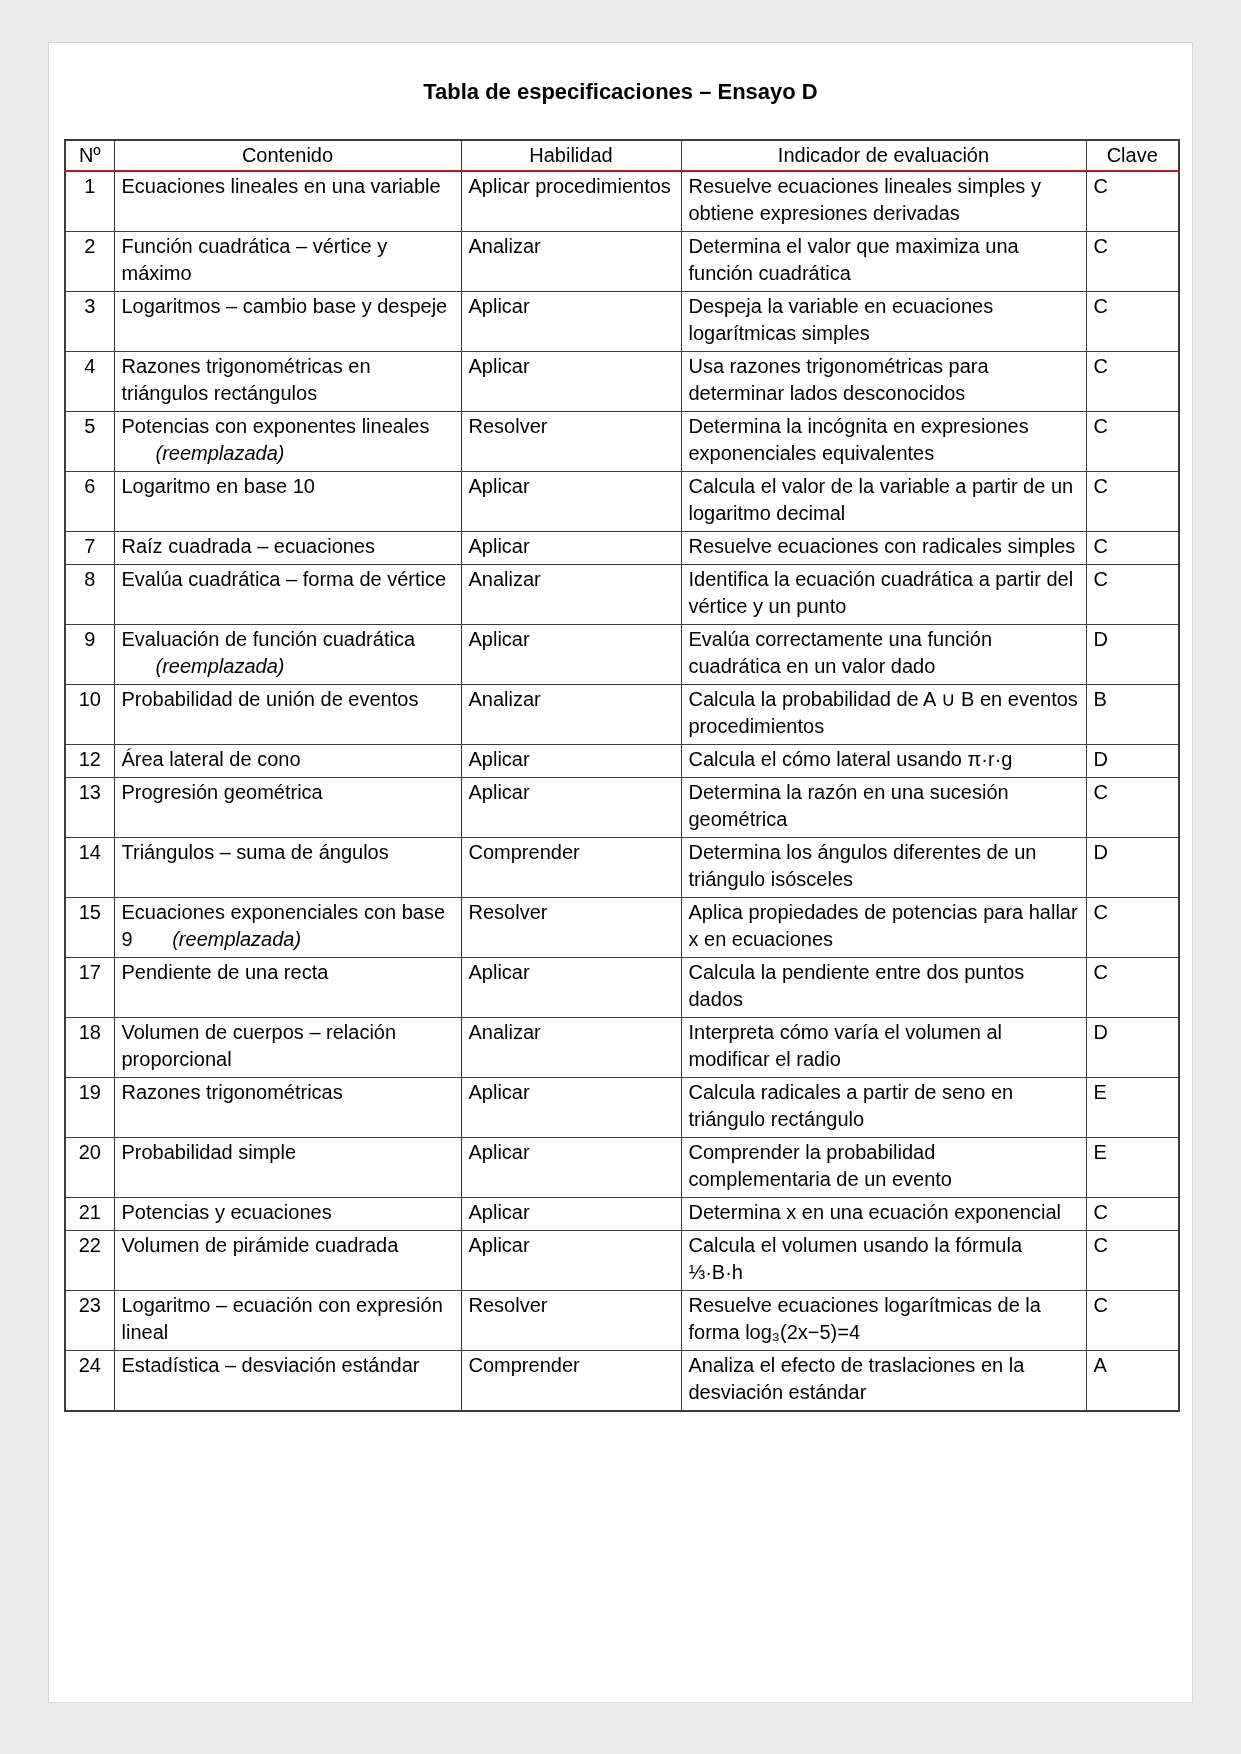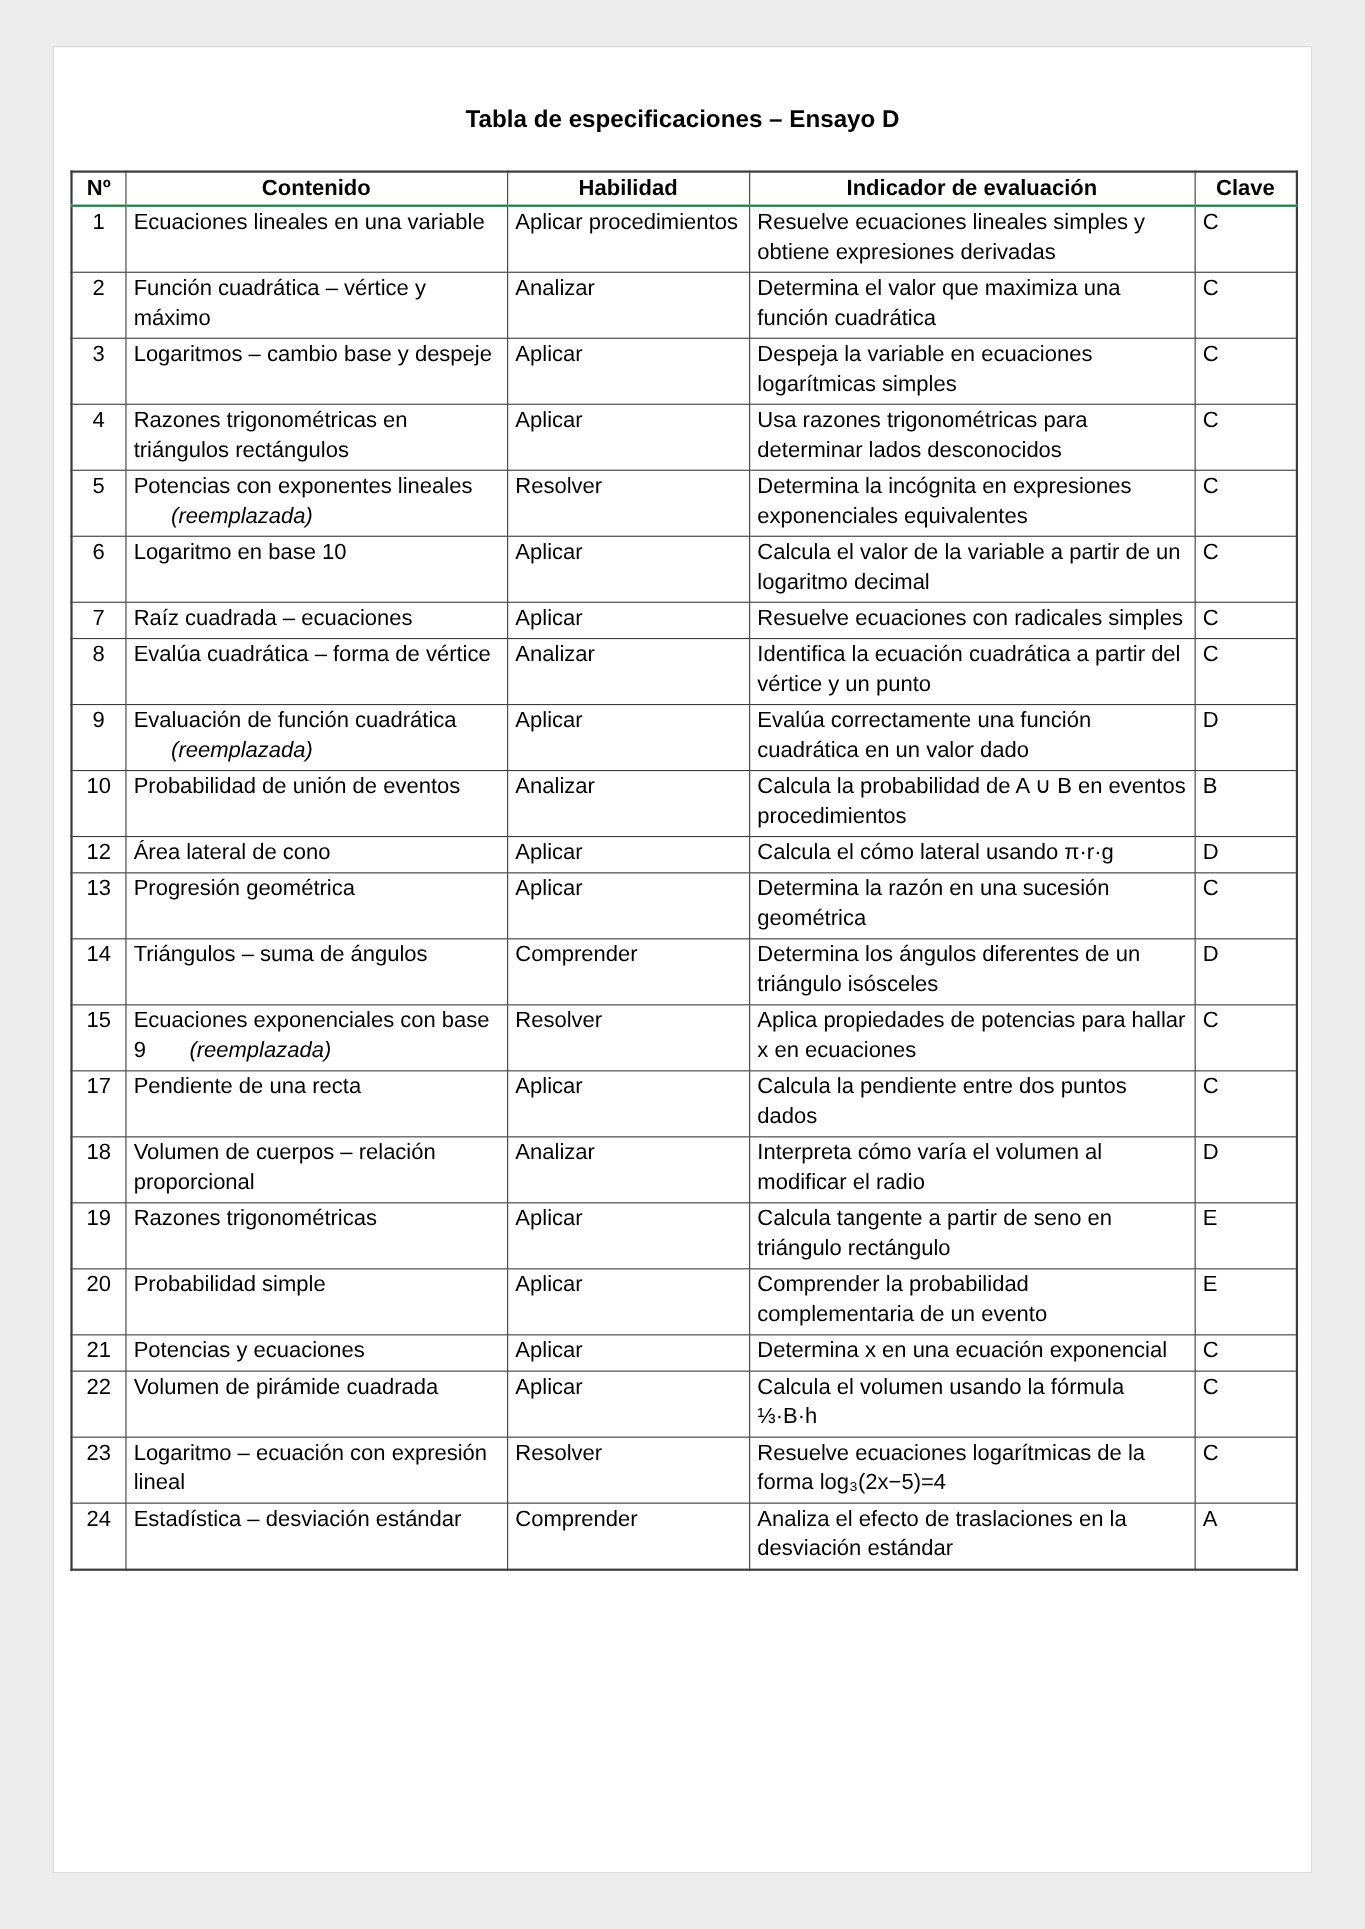--- a/index.html
+++ b/index.html
@@ -21,21 +21,21 @@
     position: absolute;
     left: 48px;
     top: 42px;
     width: 1145px;
     height: 1661px;
     background: #ffffff;
     border: 1px solid #d6d6d6;
     box-sizing: border-box;
   }
   .doc-title {
-    margin: 16px;
+    margin: 0;
     padding-top: 35px;
     text-align: center;
     font-size: 22px;
     line-height: 28px;
     font-weight: bold;
   }
   table.spec-table {
     border-collapse: collapse;
     table-layout: fixed;
     width: 1114px;
@@ -49,24 +49,24 @@
   .spec-table col.c-ind   { width: 405px; }
   .spec-table col.c-clave { width: 93px; }
   .spec-table th, .spec-table td {
     border: 1px solid #3b3b3b;
     font-size: 20px;
     line-height: 27px;
     vertical-align: top;
     overflow: hidden;
   }
   .spec-table th {
-    font-weight: bold;
+    font-weight: normal;
     text-align: center;
     padding: 1px 4px;
-    border-bottom: 2px solid #15803d;
+    border-bottom: 2px solid #b91c1c;
   }
   .spec-table td {
     padding: 1px 7px 4px 7px;
     text-align: left;
   }
   .spec-table td.num {
     text-align: center;
     padding-left: 2px;
     padding-right: 2px;
   }
@@ -209,21 +209,21 @@
             <td class="num">18</td>
             <td><span>Volumen de cuerpos – relación proporcional</span></td>
             <td>Analizar</td>
             <td>Interpreta cómo varía el volumen al modificar el radio</td>
             <td>D</td>
           </tr>
           <tr>
             <td class="num">19</td>
             <td><span>Razones trigonométricas</span></td>
             <td>Aplicar</td>
-            <td>Calcula tangente a partir de seno en triángulo rectángulo</td>
+            <td>Calcula radicales a partir de seno en triángulo rectángulo</td>
             <td>E</td>
           </tr>
           <tr>
             <td class="num">20</td>
             <td><span>Probabilidad simple</span></td>
             <td>Aplicar</td>
             <td>Comprender la probabilidad complementaria de un evento</td>
             <td>E</td>
           </tr>
           <tr>

